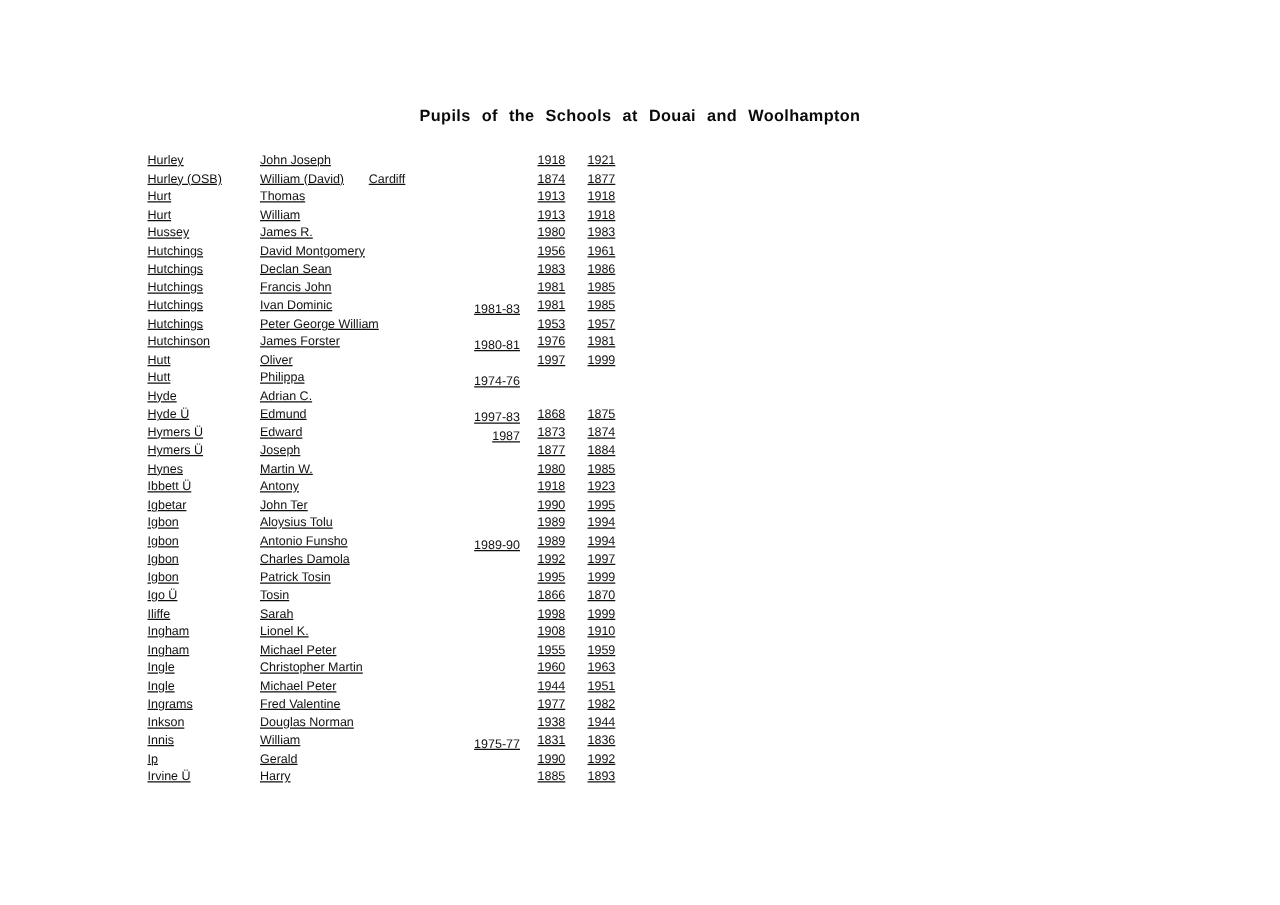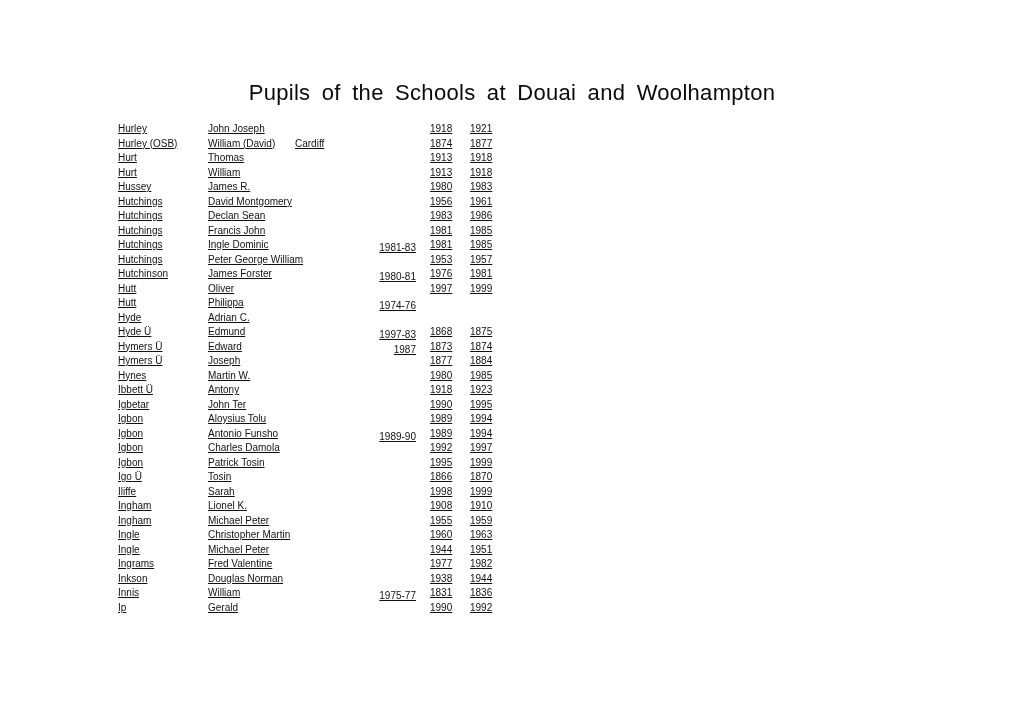--- a/index.html
+++ b/index.html
@@ -17,23 +17,23 @@
     width: 1024px;
     height: 724px;
     background: #ffffff;
   }
   .page-title {
     position: absolute;
     left: 0;
     right: 0;
     top: 84px;
     text-align: center;
-    font-size: 22px;
+    font-size: 13px;
     line-height: 17px;
-    font-weight: normal;
+    font-weight: bold;
     letter-spacing: 0.3px;
     word-spacing: 5px;
     color: #0a0a0a;
     white-space: nowrap;
   }
   .pupils-table {
     position: absolute;
     left: 118px;
     top: 122px;
     width: 890px;
@@ -124,21 +124,21 @@
         <div class="cell">Hutchings</div>
         <div class="cell">Francis John</div>
         <div class="cell"></div>
         <div class="cell c-dates"></div>
         <div class="cell c-from">1981</div>
         <div class="cell">1985</div>
         <div class="cell"></div>
       </div>
       <div class="t-row">
         <div class="cell">Hutchings</div>
-        <div class="cell">Ingle Dominic</div>
+        <div class="cell">Ivan Dominic</div>
         <div class="cell"></div>
         <div class="cell c-dates">1980-81</div>
         <div class="cell c-from">1981</div>
         <div class="cell">1985</div>
         <div class="cell"></div>
       </div>
       <div class="t-row">
         <div class="cell">Hutchings</div>
         <div class="cell">Peter George William</div>
         <div class="cell"></div>
@@ -354,16 +354,25 @@
         <div class="cell">1836</div>
         <div class="cell"></div>
       </div>
       <div class="t-row">
         <div class="cell">Ip</div>
         <div class="cell">Gerald</div>
         <div class="cell"></div>
         <div class="cell c-dates"></div>
         <div class="cell c-from">1990</div>
         <div class="cell">1992</div>
+        <div class="cell"></div>
+      </div>
+      <div class="t-row">
+        <div class="cell">Irvine Ü</div>
+        <div class="cell">Harry</div>
+        <div class="cell"></div>
+        <div class="cell c-dates"></div>
+        <div class="cell c-from">1885</div>
+        <div class="cell">1893</div>
         <div class="cell"></div>
       </div>
     </div>
 </div>
 
 </body></html>

